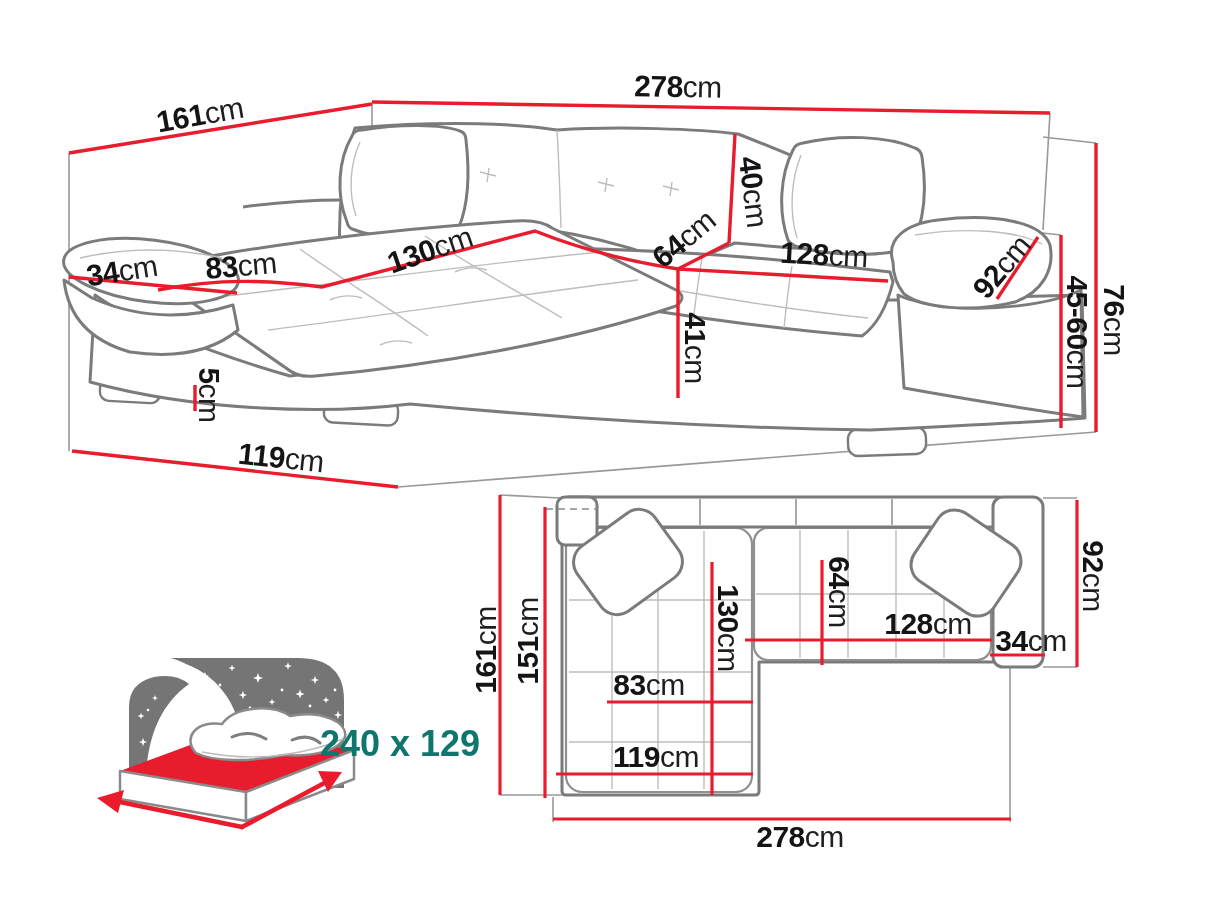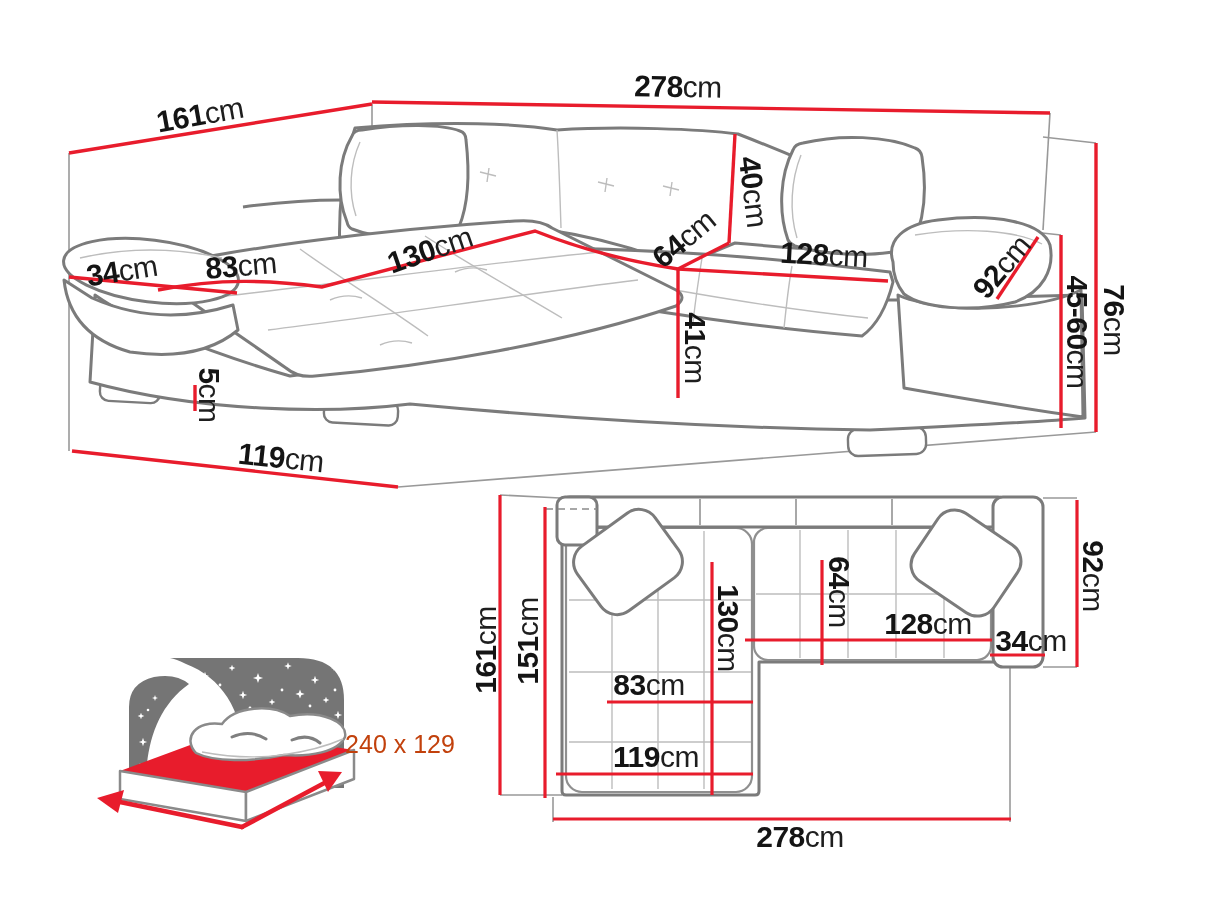--- a/index.html
+++ b/index.html
@@ -9,21 +9,21 @@
   }
   #diagram-svg{position:absolute;left:0;top:0;}
   .overlay{position:absolute;left:0;top:0;width:100%;height:100%;pointer-events:none;}
   .dim{
     position:absolute;white-space:nowrap;color:#141414;font-size:30px;line-height:1;
     letter-spacing:-0.5px;
   }
   .dim .num{font-weight:700;}
   .dim .unit{font-weight:400;color:#1e1e1e;}
   .bed-size{
-    position:absolute;white-space:nowrap;font-weight:400;font-size:25px;color:#c2410c;
+    position:absolute;white-space:nowrap;font-weight:700;font-size:36px;color:#0f766e;
     transform:translate(-50%,-50%);letter-spacing:0px;
   }
 </style>
 </head>
 <body>
 
 <div id="stage">
 
 <svg id="diagram-svg" width="1214" height="911" viewBox="0 0 1214 911" xmlns="http://www.w3.org/2000/svg">
   <defs>

